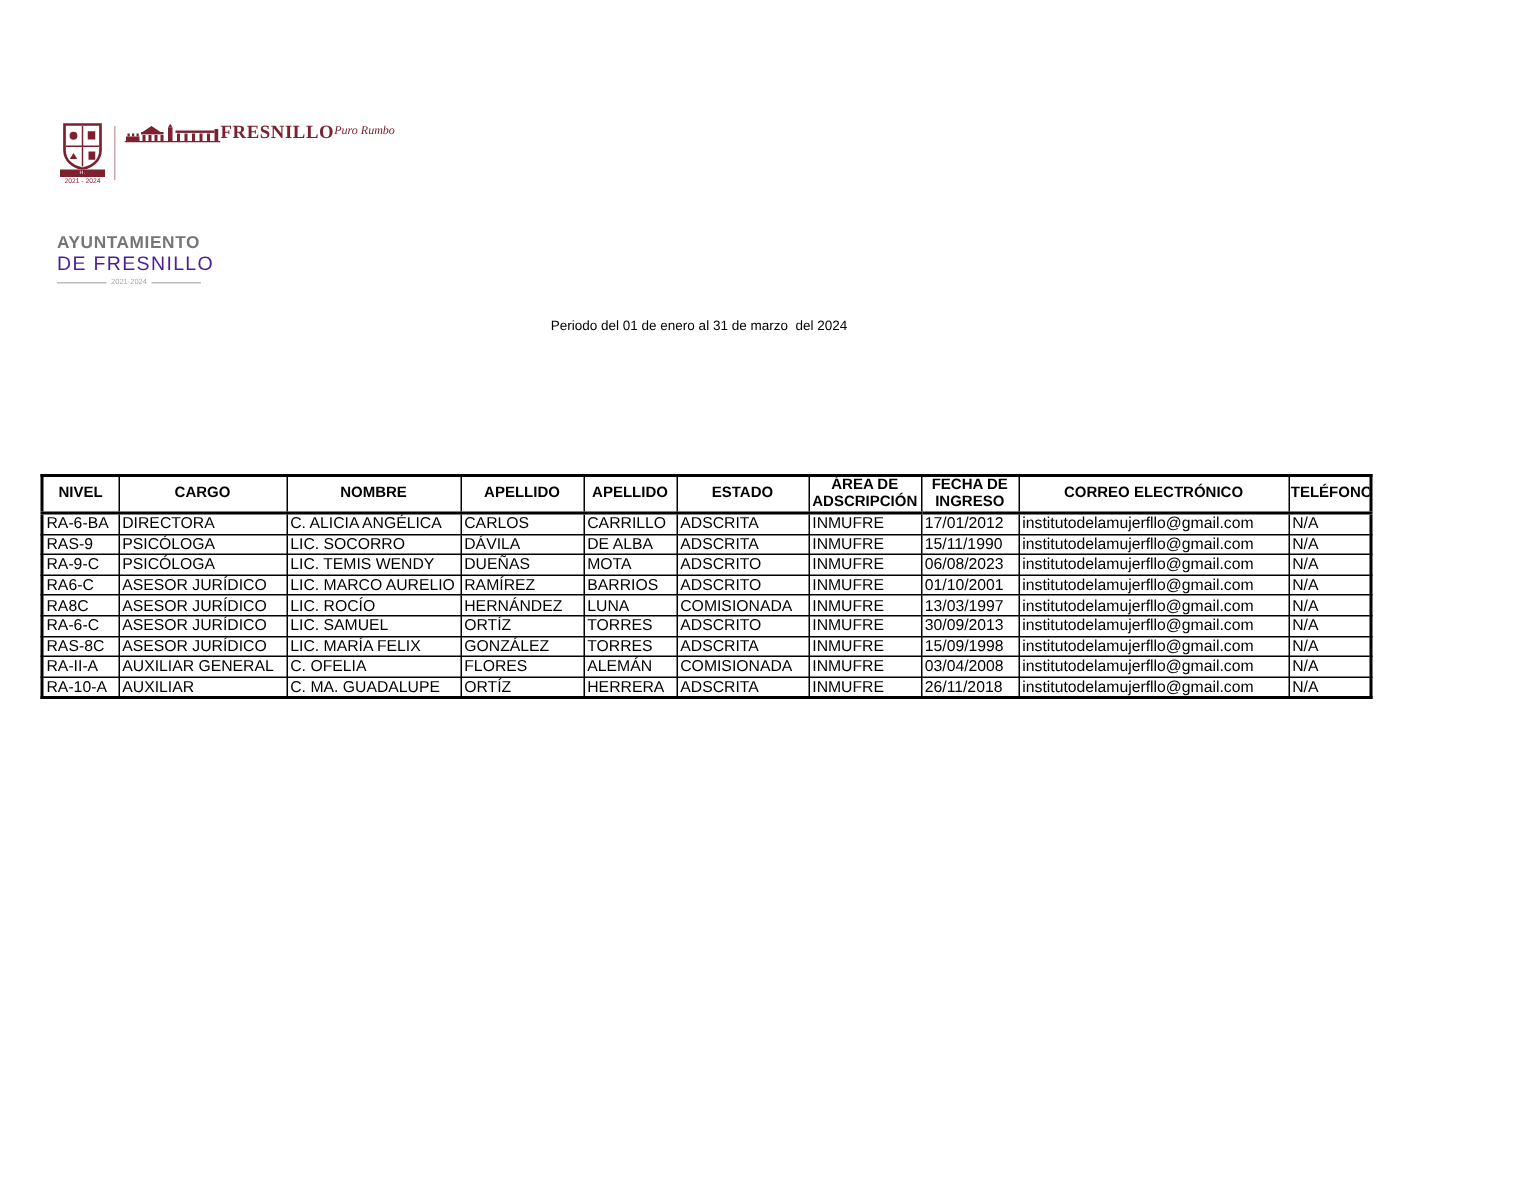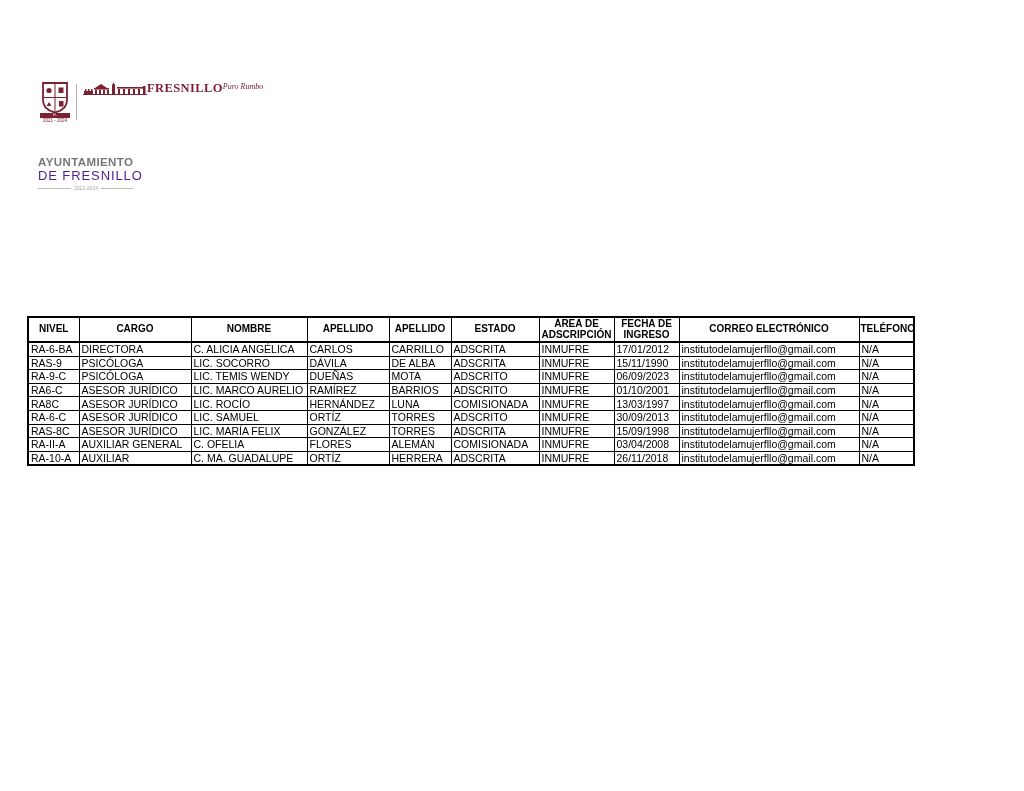--- a/index.html
+++ b/index.html
@@ -110,20 +110,23 @@
   <div class="ayto-block">
     <div class="ayto-line1">AYUNTAMIENTO</div>
     <div class="ayto-line2">DE FRESNILLO</div>
     <div class="ayto-line3">
       <span class="dash"></span>
       <span class="yrs">2021-2024</span>
       <span class="dash"></span>
     </div>
   </div>
 
+  <div class="subtitle-block">
+    <div class="page-subtitle">Periodo del 01 de enero al 31 de marzo  del 2024</div>
+  </div>
 
   <table class="directory">
     <colgroup>
       <col style="width:51px">
         <col style="width:112px">
         <col style="width:116px">
       <col style="width:82px">
         <col style="width:62px">
         <col style="width:88px">
       <col style="width:75px">
@@ -171,21 +174,21 @@
           <td>N/A</td>
         </tr>
         <tr>
           <td>RA-9-C</td>
           <td>PSICÓLOGA</td>
           <td>LIC. TEMIS WENDY</td>
           <td>DUEÑAS</td>
           <td>MOTA</td>
           <td>ADSCRITO</td>
           <td>INMUFRE</td>
-          <td class="num">06/09/2023</td>
+          <td class="num">06/08/2023</td>
           <td>institutodelamujerfllo@gmail.com</td>
           <td>N/A</td>
         </tr>
         <tr>
           <td>RA6-C</td>
           <td>ASESOR JURÍDICO</td>
           <td>LIC. MARCO AURELIO</td>
           <td>RAMÍREZ</td>
           <td>BARRIOS</td>
           <td>ADSCRITO</td>

